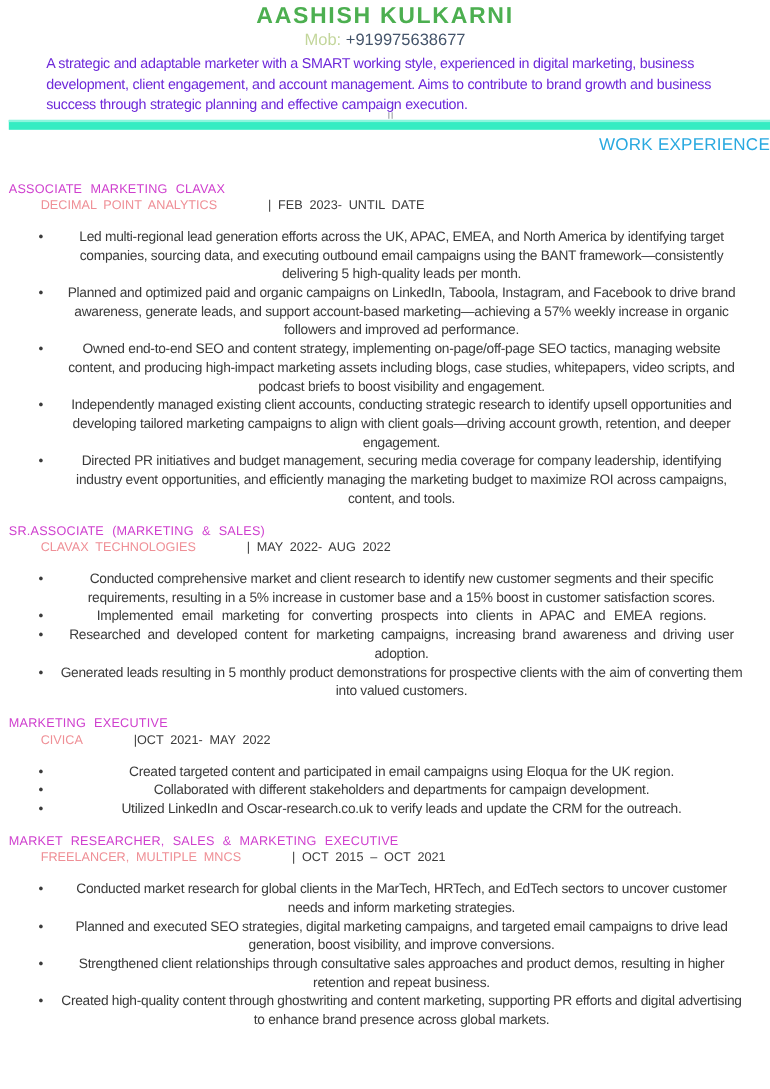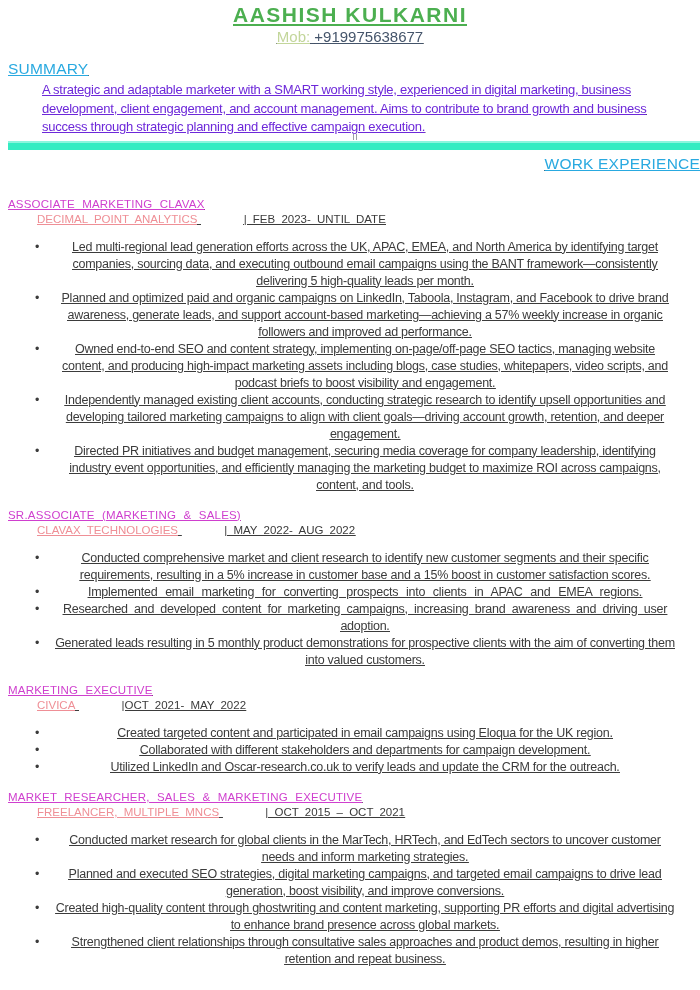--- a/index.html
+++ b/index.html
@@ -1,15 +1,15 @@
 <!DOCTYPE html>
 <html><head>
 <meta charset="utf-8">
 <style>
-  * { margin:0; padding:0; box-sizing:border-box;text-decoration:underline; }
+  * { margin:0; padding:0; box-sizing:border-box; }
   html,body { background:#ffffff; }
   .page {
     width:700px; height:990px; position:relative; overflow:hidden;
     background:#ffffff; color:#3f3f3f;
     font-family:"Liberation Sans", sans-serif;
   }
 
   
   .name {
     padding-top:2px; text-align:center;
@@ -73,21 +73,20 @@
 <body>
 
 <div class="page">
 
   <div class="name">AASHISH KULKARNI</div>
   <div class="contact-line">
     <span class="contact-label">Mob:</span>
     <span>+919975638677</span>
   </div>
 
-  <div class="sec-heading">SUMMARY</div>
   <div class="summary-text">A strategic and adaptable marketer with a SMART working style, experienced in digital marketing, business development, client engagement, and account management. Aims to contribute to brand growth and business success through strategic planning and effective campaign execution.</div>
 
   <div class="divider-wrap">
     <span class="divider-handle"></span>
     <div class="divider-bar"></div>
   </div>
 
   <div class="sec-heading we-heading">WORK EXPERIENCE</div>
 
   <div>
@@ -134,18 +133,18 @@
 
   <div>
     <div class="job-title">MARKET RESEARCHER, SALES &amp; MARKETING EXECUTIVE</div>
     <div class="job-subline">
       <span class="company">FREELANCER, MULTIPLE MNCS</span>
       <span class="dates">| OCT 2015 – OCT 2021</span>
     </div>
     <ul class="bullets">
       <li>Conducted market research for global clients in the MarTech, HRTech, and EdTech sectors to uncover customer needs and inform marketing strategies.</li>
       <li>Planned and executed SEO strategies, digital marketing campaigns, and targeted email campaigns to drive lead generation, boost visibility, and improve conversions.</li>
+      <li>Strengthened client relationships through consultative sales approaches and product demos, resulting in higher retention and repeat business.</li>
       <li>Created high-quality content through ghostwriting and content marketing, supporting PR efforts and digital advertising to enhance brand presence across global markets.</li>
-      <li>Strengthened client relationships through consultative sales approaches and product demos, resulting in higher retention and repeat business.</li>
     </ul>
   </div>
 
 </div>
 
 </body></html>

